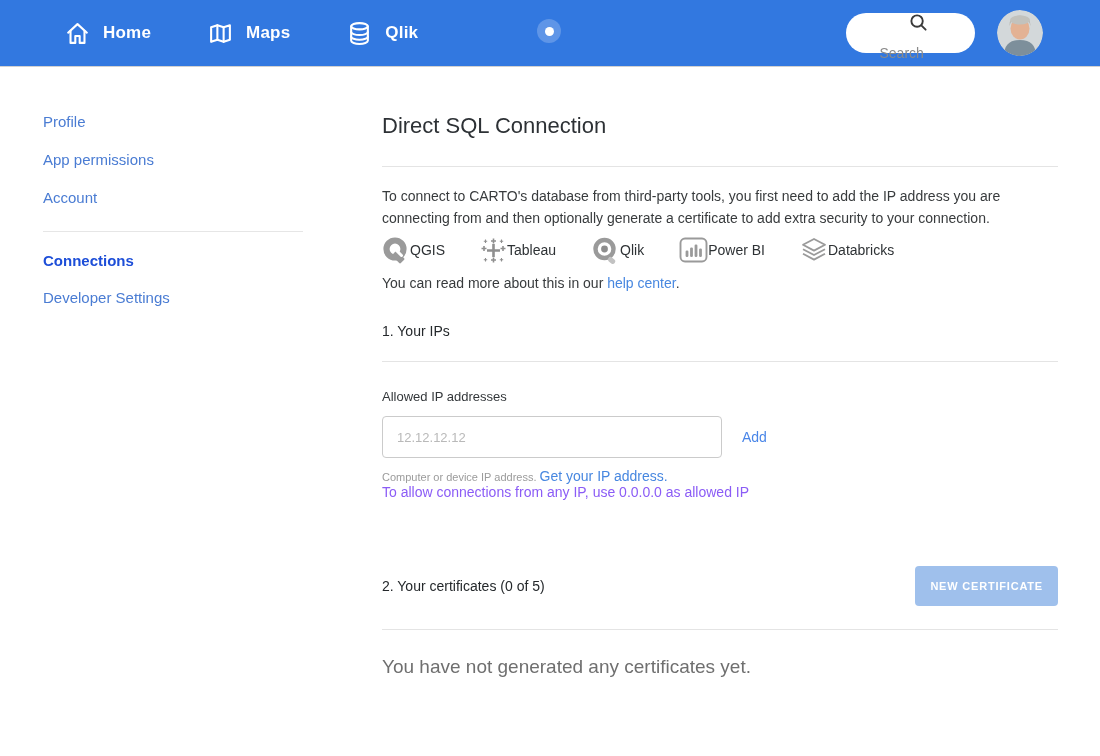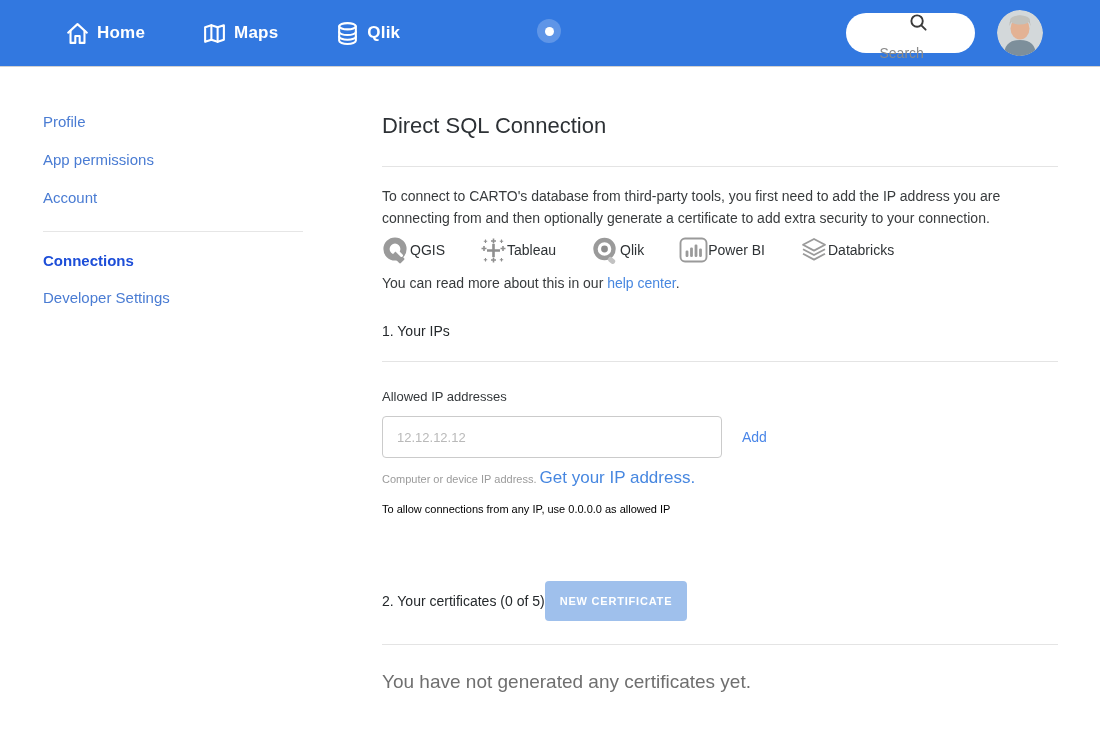--- a/index.html
+++ b/index.html
@@ -2,21 +2,21 @@
 <html><head>
 <meta charset="utf-8">
 <style>
   * { margin:0; padding:0; box-sizing:border-box; }
   html,body { width:1100px; height:756px; background:#fff;
     font-family:"Liberation Sans","DejaVu Sans",sans-serif; color:#383b3d; }
 
   
   .topnav { position:relative; height:66px; background:#3278e0; display:flex;
     align-items:center; padding:0 57px 0 65px; box-shadow:0 1px 0 rgba(0,0,0,.18); }
-  .nav-item { display:flex; align-items:center; gap:7px; margin-right:57px;
+  .nav-item { display:flex; align-items:center; gap:13px; margin-right:57px;
     cursor:pointer;text-align:right; }
   .nav-item svg { display:block; }
   .nav-label { color:#fff; font-size:17px; font-weight:700; letter-spacing:.2px; }
   .beacon { position:absolute; left:537px; top:19px; width:24px; height:24px;
     border-radius:50%; background:rgba(255,255,255,.22); display:flex;
     align-items:center; justify-content:center; cursor:pointer; }
   .beacon-dot { width:9px; height:9px; border-radius:50%; background:#fff; }
   .search { margin-left:auto; width:129px; height:40px; background:#fff;
     border-radius:20px; display:flex; align-items:center; padding-left:16px;
     gap:9px;flex-direction:column; }
@@ -50,25 +50,25 @@
 
   .section-heading { margin-top:32px; font-size:14px; color:#24282b; }
 
   .field-label { margin-top:27px; font-size:13px; color:#33373a; }
   .ip-row { margin-top:12px; display:flex; align-items:center; gap:20px; }
   .ip-input { width:340px; height:42px; border:1px solid #cbcbcb; border-radius:4px;
     padding:0 14px; font-size:13px; color:#444; font-family:inherit; outline:none; }
   .ip-input::placeholder { color:#b9b9b9; }
   .add-link { font-size:14px; color:#4a86e8; cursor:pointer; }
   .helper { margin-top:10px; font-size:11px; color:#9b9b9b; }
-  .helper a.link { font-size:17px; }
-  .any-ip { margin-top:15px; font-size:11px; color:#000000; }
+  .helper a.link { font-size:14px; }
+  .any-ip { font-size:14px; color:#8b5cf6; }
 
   .cert-row { margin-top:66px; display:flex; align-items:center;
-    }
+    justify-content:space-between; }
   .btn-new-cert { height:40px; padding:0 15px; background:#9fc0ec; color:#fff;
     border:none; border-radius:4px; font-size:11px; font-weight:700;
     letter-spacing:.8px; font-family:inherit; cursor:pointer; }
   .empty-state { margin-top:26px; font-size:19px; color:#6f6f6f; }
 </style>
 </head>
 <body>
 
 <header class="topnav">
   <div class="nav-item">

